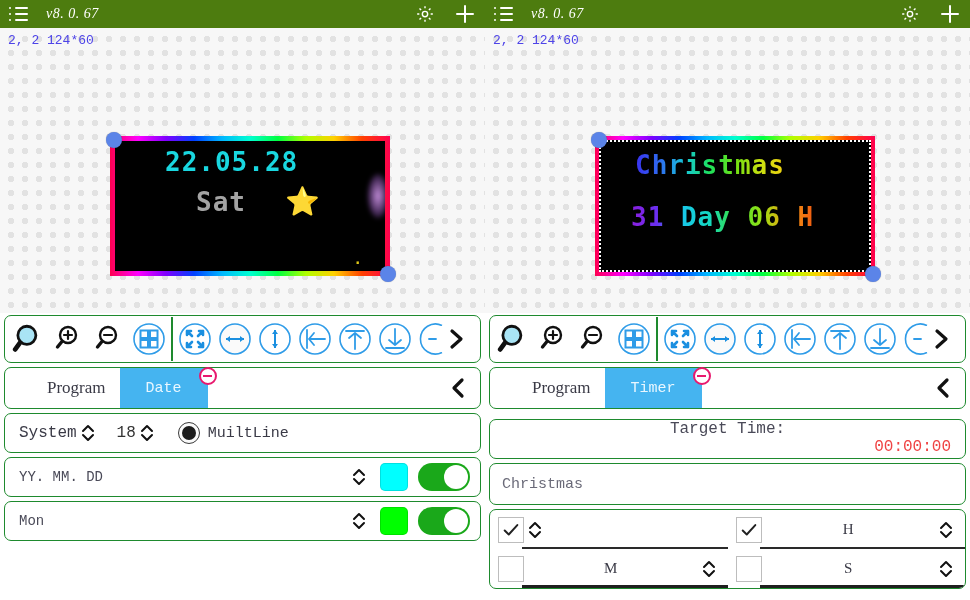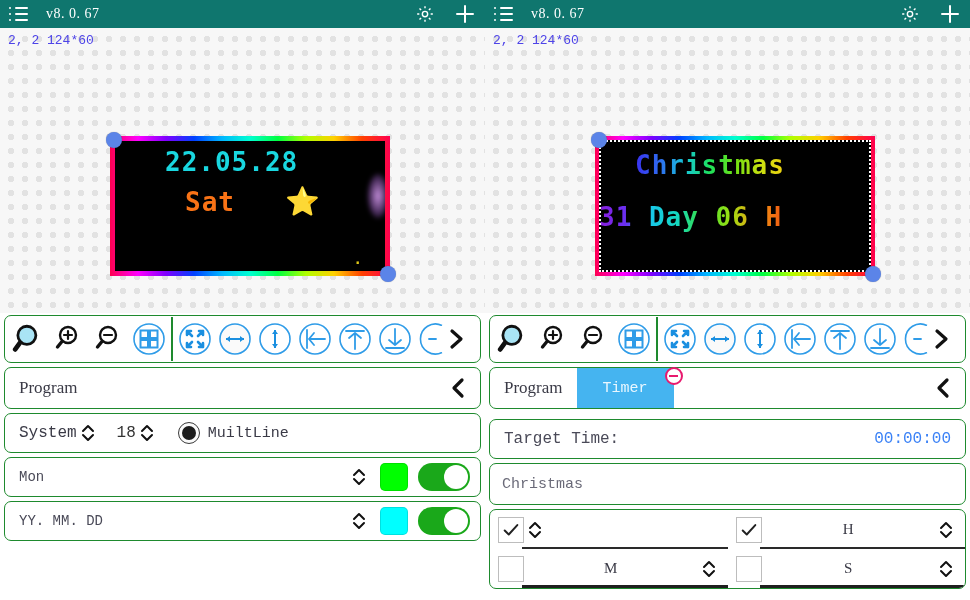--- a/index.html
+++ b/index.html
@@ -14,24 +14,25 @@
     width: 485px; height: 600px;
     position: relative;
     background: #ffffff;
     display: flex; flex-direction: column;
     overflow: hidden;
   }
 
   
   .titlebar {
     height: 28px; flex: 0 0 28px;
-    background: #0f766e;
+    background: #4d7c0f;
     display: flex; align-items: center;
     padding: 10px 10px;
     position: relative;
+    font-style: italic;
   }
   .hamburger { width: 18px; height: 14px; display: flex; flex-direction: column;
     justify-content: space-between; cursor: pointer; }
   .hamburger i { display: block; height: 2px; background: #fff; border-radius: 1px; position: relative;
      margin-left: 5px; }
   .hamburger i:before { content:""; position:absolute; left:-6px; top:0; width:2px; height:2px;
      background:#fff; border-radius:50%; }
   .app-version {
     color: #ffffff; font-size: 14px; margin-left: 18px;
     font-family: "Liberation Serif", serif; letter-spacing: 0.5px;
@@ -110,21 +111,21 @@
      justify-content:center; background:#fff; z-index: 3; margin-left: -14px;}
 
   
   .card {
     margin: 4px 4px 0 4px;
     border: 1.5px solid #1e8a2e; border-radius: 7px;
     background: #fff;
     display: flex; align-items: center;
     position: relative;
   }
-  .tabs-card { height: 42px; padding-left: 0; padding-right: 10px; }
+  .tabs-card { height: 42px; padding-left: 28px; padding-right: 10px; }
   .tab {
     font-size: 17px; color: #3a3a46;
     font-family: "Liberation Serif", serif;
     padding: 0 14px; height: 100%; display: flex; align-items: center;
   }
   .tab.active {
     background: #45b4f0; color: #e9f7ff;
     font-family: "Liberation Mono", monospace; font-size: 15px;
     padding: 0 26px;
   }
@@ -161,23 +162,23 @@
   .toggle {
     width: 52px; height: 28px; border-radius: 14px; background: #1aa81a;
     position: relative; flex: 0 0 52px;
   }
   .toggle .knob {
     position: absolute; top: 2px; right: 2px; width: 24px; height: 24px;
     border-radius: 50%; background: #fff;
   }
 
   
-  .target-card { height: 40px; padding: 0 14px; }
+  .target-card { height: 40px; padding: 0 14px; flex-direction: column; }
   .target-label { font-size: 16px; color: #4a4a58; font-family: "Liberation Mono", monospace; }
-  .target-value { margin-left: auto; font-size: 16px; color: #3b82f6;
+  .target-value { margin-left: auto; font-size: 16px; color: #ef4444;
      font-family: "Liberation Mono", monospace; }
   .text-card { height: 42px; padding: 0 12px; }
   .text-card .txt { font-size: 15px; color: #6a6a78; font-family: "Liberation Mono", monospace; }
   .grid-card { height: 80px; padding: 0; align-items: stretch; flex-direction: column;
      overflow: hidden; }
   .grid-row { flex: 1 1 0; display: flex; align-items: stretch; }
   .grid-cell { flex: 1 1 0; display: flex; align-items: center; padding: 0 8px; position: relative;}
   .grid-cell + .grid-cell { }
   .grid-row:first-child .grid-cell:after {
     content:""; position:absolute; left: 32px; right: 0; bottom: 0; height: 2px; background: #2a2a2a;
@@ -218,21 +219,21 @@
       </div>
     </div>
 
     <div class="canvas">
       <div class="canvas-label">2, 2  124*60</div>
 
       <div class="led-wrap" style="left:110px; top:108px;">
         <div class="led-board" style="width:280px; height:140px;">
           <div class="led-inner">
             <div class="led-text" style="left:50px; top:6px; font-size:26px; color:#19d7e0;">22.05.28</div>
-            <div class="led-text" style="left:70px; top:46px; font-size:26px; color:#f97316;">Sat</div>
+            <div class="led-text" style="left:81px; top:46px; font-size:26px; color:#a3a3a3;">Sat</div>
             <div class="led-text" style="left:170px; top:44px; font-size:28px;">⭐</div>
             <div class="glow-blob" style="right:-4px; top:32px;"></div>
             <div class="led-text" style="right:22px; bottom:4px; font-size:14px; color:#e0c818;">.</div>
           </div>
         </div>
         <div class="handle" style="left:-4px; top:-4px;"></div>
         <div class="handle" style="right:-6px; bottom:-6px;"></div>
       </div>
     </div>
 
@@ -318,20 +319,26 @@
       </span>
       <span class="tb-next">
         <svg viewBox="0 0 24 24" width="24" height="26">
             <path d="M8 4l9 8-9 8" fill="none" stroke="#111" stroke-width="3.2" stroke-linecap="round" stroke-linejoin="round"></path>
           </svg>
       </span>
     </div>
 
     <div class="card tabs-card">
       <div class="tab">Program</div>
+      <div class="tab-wrap">
+        <div class="tab active">Date</div>
+        <span class="minus-badge">
+            <i></i>
+          </span>
+      </div>
       <span class="collapse-chevron">
         <svg viewBox="0 0 24 24" width="24" height="26">
             <path d="M16 4l-8 8 8 8" fill="none" stroke="#111" stroke-width="3.2" stroke-linecap="round" stroke-linejoin="round"></path>
           </svg>
       </span>
     </div>
 
     <div class="card sys-card">
       <span class="sys-label">System</span>
       <span class="spinner">
@@ -343,55 +350,55 @@
       <span class="sys-num">18</span>
       <span class="spinner">
         <svg viewBox="0 0 16 20" width="16" height="20">
             <path d="M3 8l5-5 5 5" fill="none" stroke="#111" stroke-width="2" stroke-linecap="round" stroke-linejoin="round"></path>
             <path d="M3 12l5 5 5-5" fill="none" stroke="#111" stroke-width="2" stroke-linecap="round" stroke-linejoin="round"></path>
           </svg>
       </span>
       <span class="radio-group">
         <span class="radio on"></span>
         <span class="radio-label">MuiltLine</span>
+      </span>
+    </div>
+
+    <div class="card fmt-card">
+      <span class="fmt-label">YY. MM. DD</span>
+      <span class="fmt-right">
+        <span class="spinner">
+          <svg viewBox="0 0 16 20" width="16" height="20">
+              <path d="M3 8l5-5 5 5" fill="none" stroke="#111" stroke-width="2" stroke-linecap="round" stroke-linejoin="round"></path>
+              <path d="M3 12l5 5 5-5" fill="none" stroke="#111" stroke-width="2" stroke-linecap="round" stroke-linejoin="round"></path>
+            </svg>
+        </span>
+        <span class="swatch" style="background:#00FFFF"></span>
+        <span class="toggle">
+            <span class="knob"></span>
+          </span>
       </span>
     </div>
 
     <div class="card fmt-card">
       <span class="fmt-label">Mon</span>
       <span class="fmt-right">
         <span class="spinner">
           <svg viewBox="0 0 16 20" width="16" height="20">
               <path d="M3 8l5-5 5 5" fill="none" stroke="#111" stroke-width="2" stroke-linecap="round" stroke-linejoin="round"></path>
               <path d="M3 12l5 5 5-5" fill="none" stroke="#111" stroke-width="2" stroke-linecap="round" stroke-linejoin="round"></path>
             </svg>
         </span>
         <span class="swatch" style="background:#00FF00"></span>
         <span class="toggle">
             <span class="knob"></span>
           </span>
       </span>
     </div>
 
-    <div class="card fmt-card">
-      <span class="fmt-label">YY. MM. DD</span>
-      <span class="fmt-right">
-        <span class="spinner">
-          <svg viewBox="0 0 16 20" width="16" height="20">
-              <path d="M3 8l5-5 5 5" fill="none" stroke="#111" stroke-width="2" stroke-linecap="round" stroke-linejoin="round"></path>
-              <path d="M3 12l5 5 5-5" fill="none" stroke="#111" stroke-width="2" stroke-linecap="round" stroke-linejoin="round"></path>
-            </svg>
-        </span>
-        <span class="swatch" style="background:#00FFFF"></span>
-        <span class="toggle">
-            <span class="knob"></span>
-          </span>
-      </span>
-    </div>
-
   </div>
 
   <div class="pane">
 
     <div class="titlebar">
       <div class="hamburger">
         <i></i>
           <i></i>
           <i></i>
       </div>
@@ -409,21 +416,21 @@
 
     <div class="canvas">
       <div class="canvas-label">2, 2  124*60</div>
 
       <div class="led-wrap" style="left:110px; top:108px;">
         <div class="led-board dotted" style="width:280px; height:140px;">
           <div class="led-inner">
             <div class="led-text" style="left:36px; top:10px; font-size:26px;
                         background:linear-gradient(90deg,#3a2ff0,#2f6df0,#16c8d8,#1ee05a,#6ee012,#c8e010,#f0d010);
                         -webkit-background-clip:text; background-clip:text; color:transparent;">Christmas</div>
-            <div class="led-text" style="left:0; top:62px; font-size:26px;
+            <div class="led-text" style="left:32px; top:62px; font-size:26px;
                         background:linear-gradient(90deg,#8a1fe0,#6a2ff0,#18c8e8,#14d8c0,#3ce038,#9ae012,#f0a012,#f05a12);
                         -webkit-background-clip:text; background-clip:text; color:transparent;">31 Day 06 H</div>
           </div>
           <div class="dot-border"></div>
         </div>
         <div class="handle" style="left:-4px; top:-4px;"></div>
         <div class="handle" style="right:-6px; bottom:-6px;"></div>
       </div>
     </div>
 

